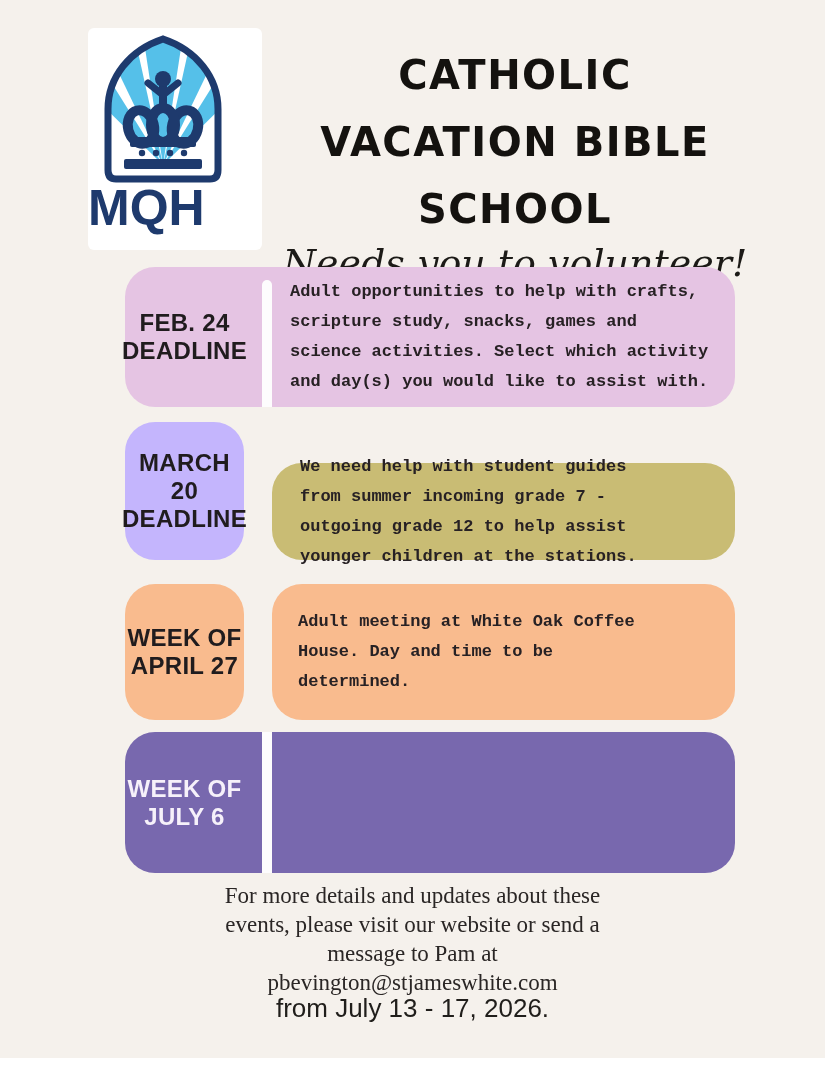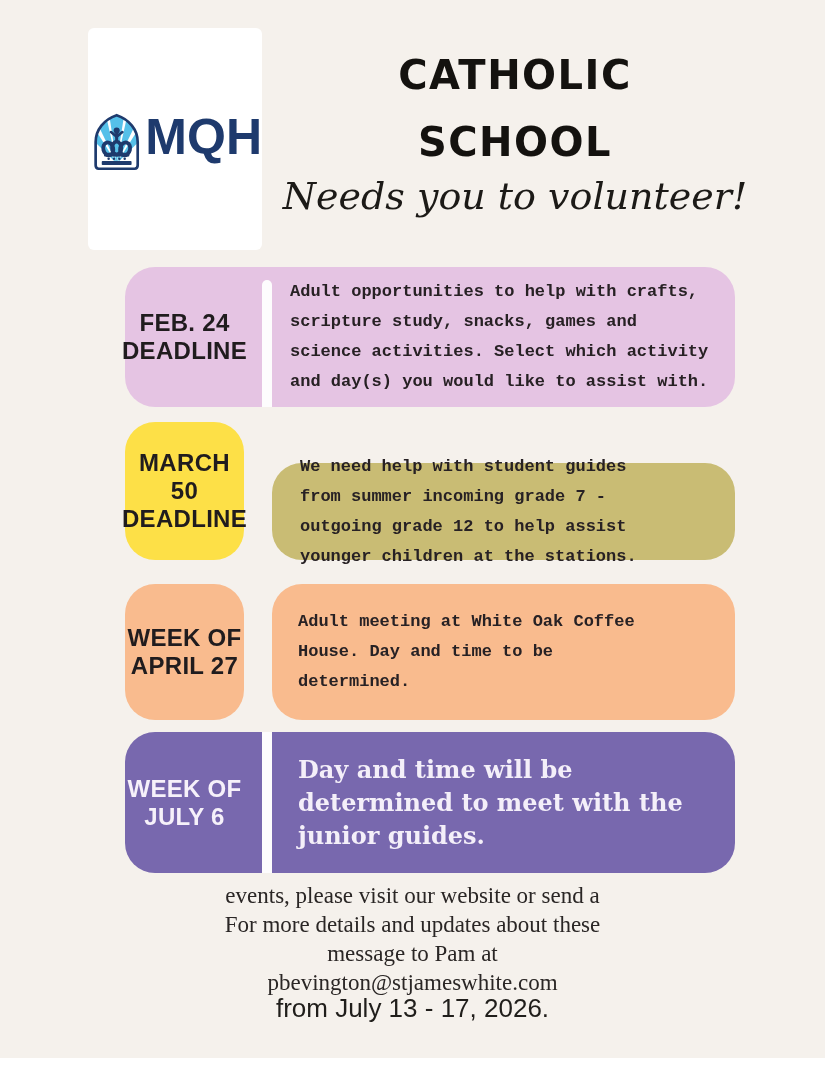--- a/index.html
+++ b/index.html
@@ -10,21 +10,21 @@
   }
   .flyer{
     position:relative;width:825px;height:1058px;
     background:#f5f1ec;overflow:hidden;
   }
 
   
   .logo-card{
     position:absolute;left:88px;top:28px;width:174px;height:222px;
     background:#ffffff;border-radius:6px;
-    display:flex;flex-direction:row;align-items:center;
+    display:flex;flex-direction:column;align-items:flex-start;
   }
   .logo-card svg{margin-top:5px;}
   .monogram{
     font-family:"Liberation Sans", sans-serif;font-weight:bold;
     font-size:50px;line-height:54px;color:#1e3a6d;letter-spacing:0px;
     margin-top:-4px;
   }
   .title-block{
     position:absolute;left:260px;top:32px;width:510px;text-align:center;
   }
@@ -44,21 +44,21 @@
   .row-2{top:422px;height:138px;}
   .row-3{top:584px;height:136px;}
   .row-4{top:732px;height:141px;background:#7868ae;}
 
   .label-box,.text-box{position:absolute;top:0;bottom:0;}
   .label-box{left:0;width:119px;border-radius:30px;
     display:flex;flex-direction:column;justify-content:center;align-items:center;
     text-align:center;}
   .text-box{left:147px;right:0;border-radius:30px;
     display:flex;align-items:center;}
-  .row-2 .label-box{background:#fde047;align-items:center;}
+  .row-2 .label-box{background:#c4b5fd;align-items:center;}
   .row-2 .text-box{background:#c9bc74;}
   .row-3 .label-box{background:#f9bb8e;}
   .row-3 .text-box{background:#f9bb8e;}
 
   .divider{position:absolute;left:137px;width:10px;background:#fdfcfd;}
   .row-1 .divider{top:13px;bottom:0;border-radius:6px 6px 0 0;}
   .row-4 .divider{top:0;bottom:0;}
 
   .label-line{
     display:block;font-family:"Liberation Sans", sans-serif;font-weight:bold;
@@ -127,20 +127,21 @@
           <circle cx="96" cy="120" r="3.2"></circle>
           <rect x="36" y="126" width="78" height="10" rx="2"></rect>
         </g>
       </svg>
       <div class="monogram">MQH</div>
     </div>
 
     <div class="title-block">
       <h1>
         <span class="title-line">CATHOLIC</span>
+        <span class="title-line">VACATION BIBLE</span>
         <span class="title-line">SCHOOL</span>
       </h1>
       <div class="subtitle">Needs you to volunteer!</div>
     </div>
   </header>
 
   <section>
 
     <div class="row row-1">
       <div class="label-box">
@@ -149,21 +150,21 @@
       </div>
       <div class="divider"></div>
       <div class="text-box">
         <p class="body-text">Adult opportunities to help with crafts, scripture study, snacks, games and science activities. Select which activity and day(s) you would like to assist with.</p>
       </div>
     </div>
 
     <div class="row row-2">
       <div class="label-box">
         <span class="label-line">MARCH</span>
-        <span class="label-line">50</span>
+        <span class="label-line">20</span>
         <span class="label-line">DEADLINE</span>
       </div>
       <div class="text-box">
         <p class="body-text">We need help with student guides from summer incoming grade 7 - outgoing grade 12 to help assist younger children at the stations.</p>
       </div>
     </div>
 
     <div class="row row-3">
       <div class="label-box">
         <span class="label-line">WEEK OF</span>
@@ -173,31 +174,28 @@
         <p class="body-text">Adult meeting at White Oak Coffee House.  Day and time to be determined.</p>
       </div>
     </div>
 
     <div class="row row-4">
       <div class="label-box">
         <span class="label-line">WEEK OF</span>
         <span class="label-line">JULY 6</span>
       </div>
       <div class="divider"></div>
-      <div class="text-box">
-        <p class="body-text">Day and time will be determined to meet with the junior guides.</p>
-      </div>
     </div>
 
   </section>
 
   <footer>
     <div class="contact-note">
+      <span class="contact-line">For more details and updates about these</span>
       <span class="contact-line">events, please visit our website or send a</span>
-      <span class="contact-line">For more details and updates about these</span>
       <span class="contact-line">message to Pam at</span>
       <span class="contact-line">pbevington@stjameswhite.com</span>
     </div>
     <div class="location-note">
       <span class="location-line">from July 13 - 17, 2026.</span>
     </div>
   </footer>
 
 </div>
 

